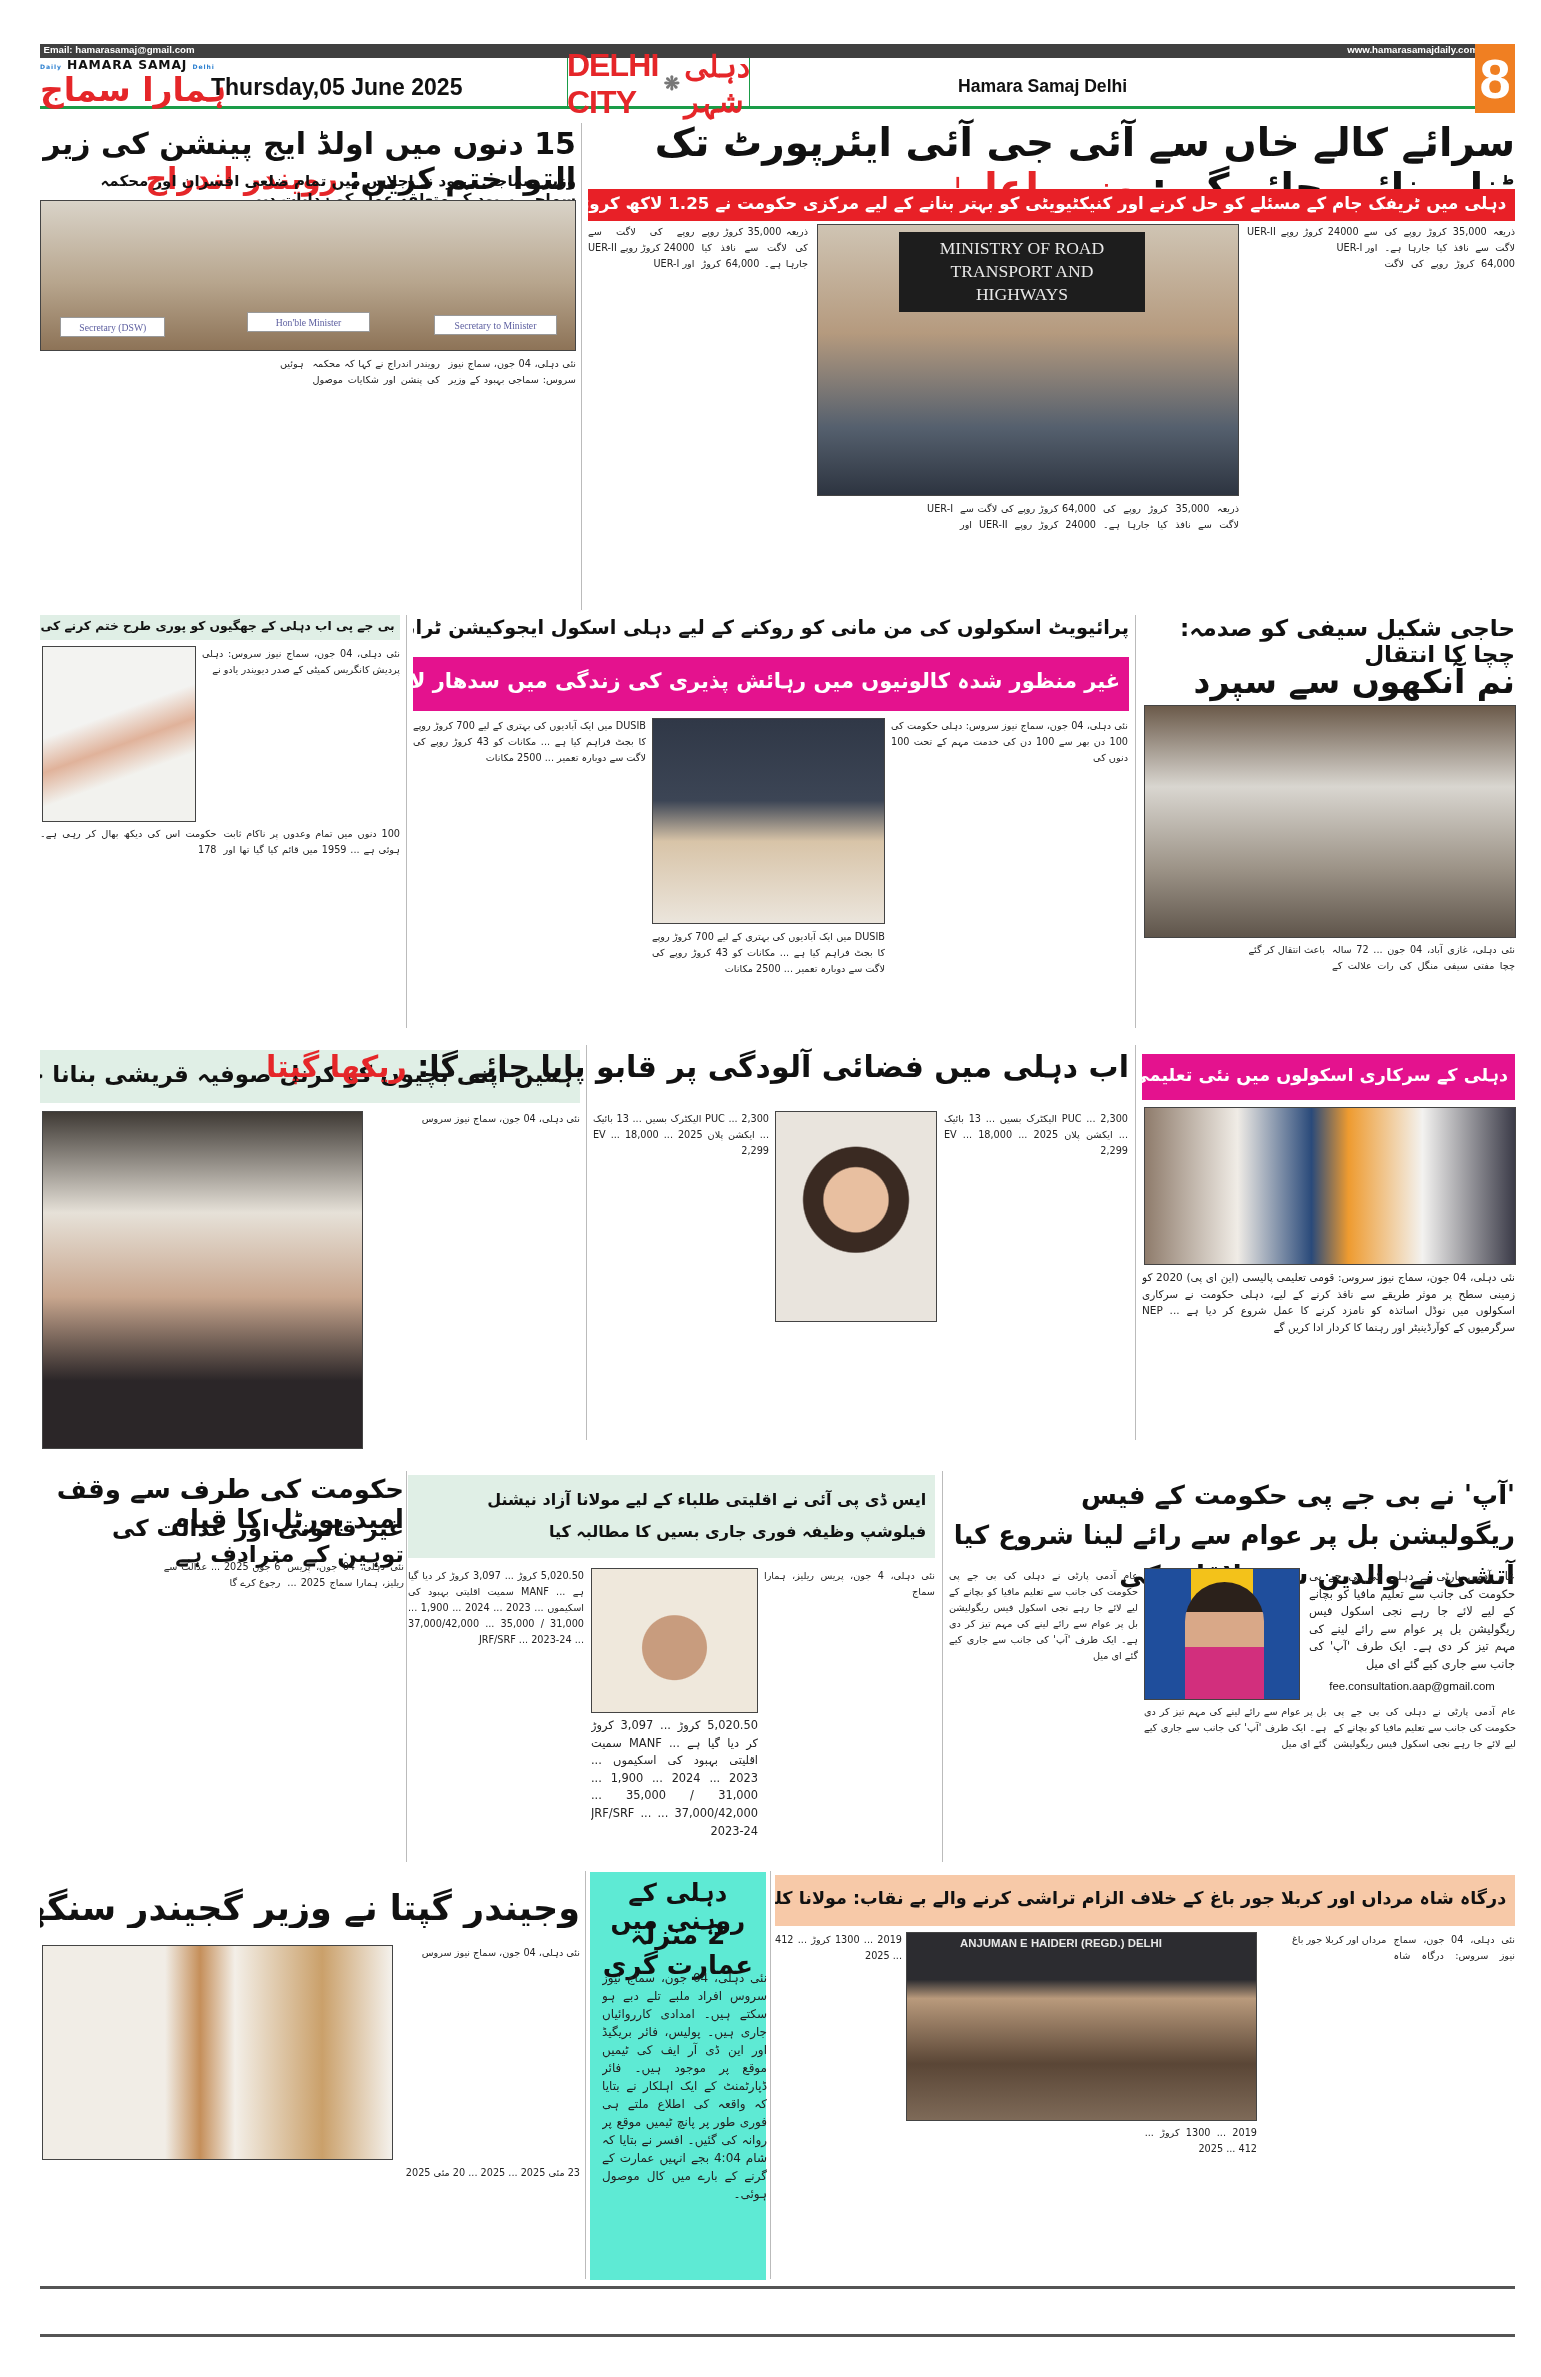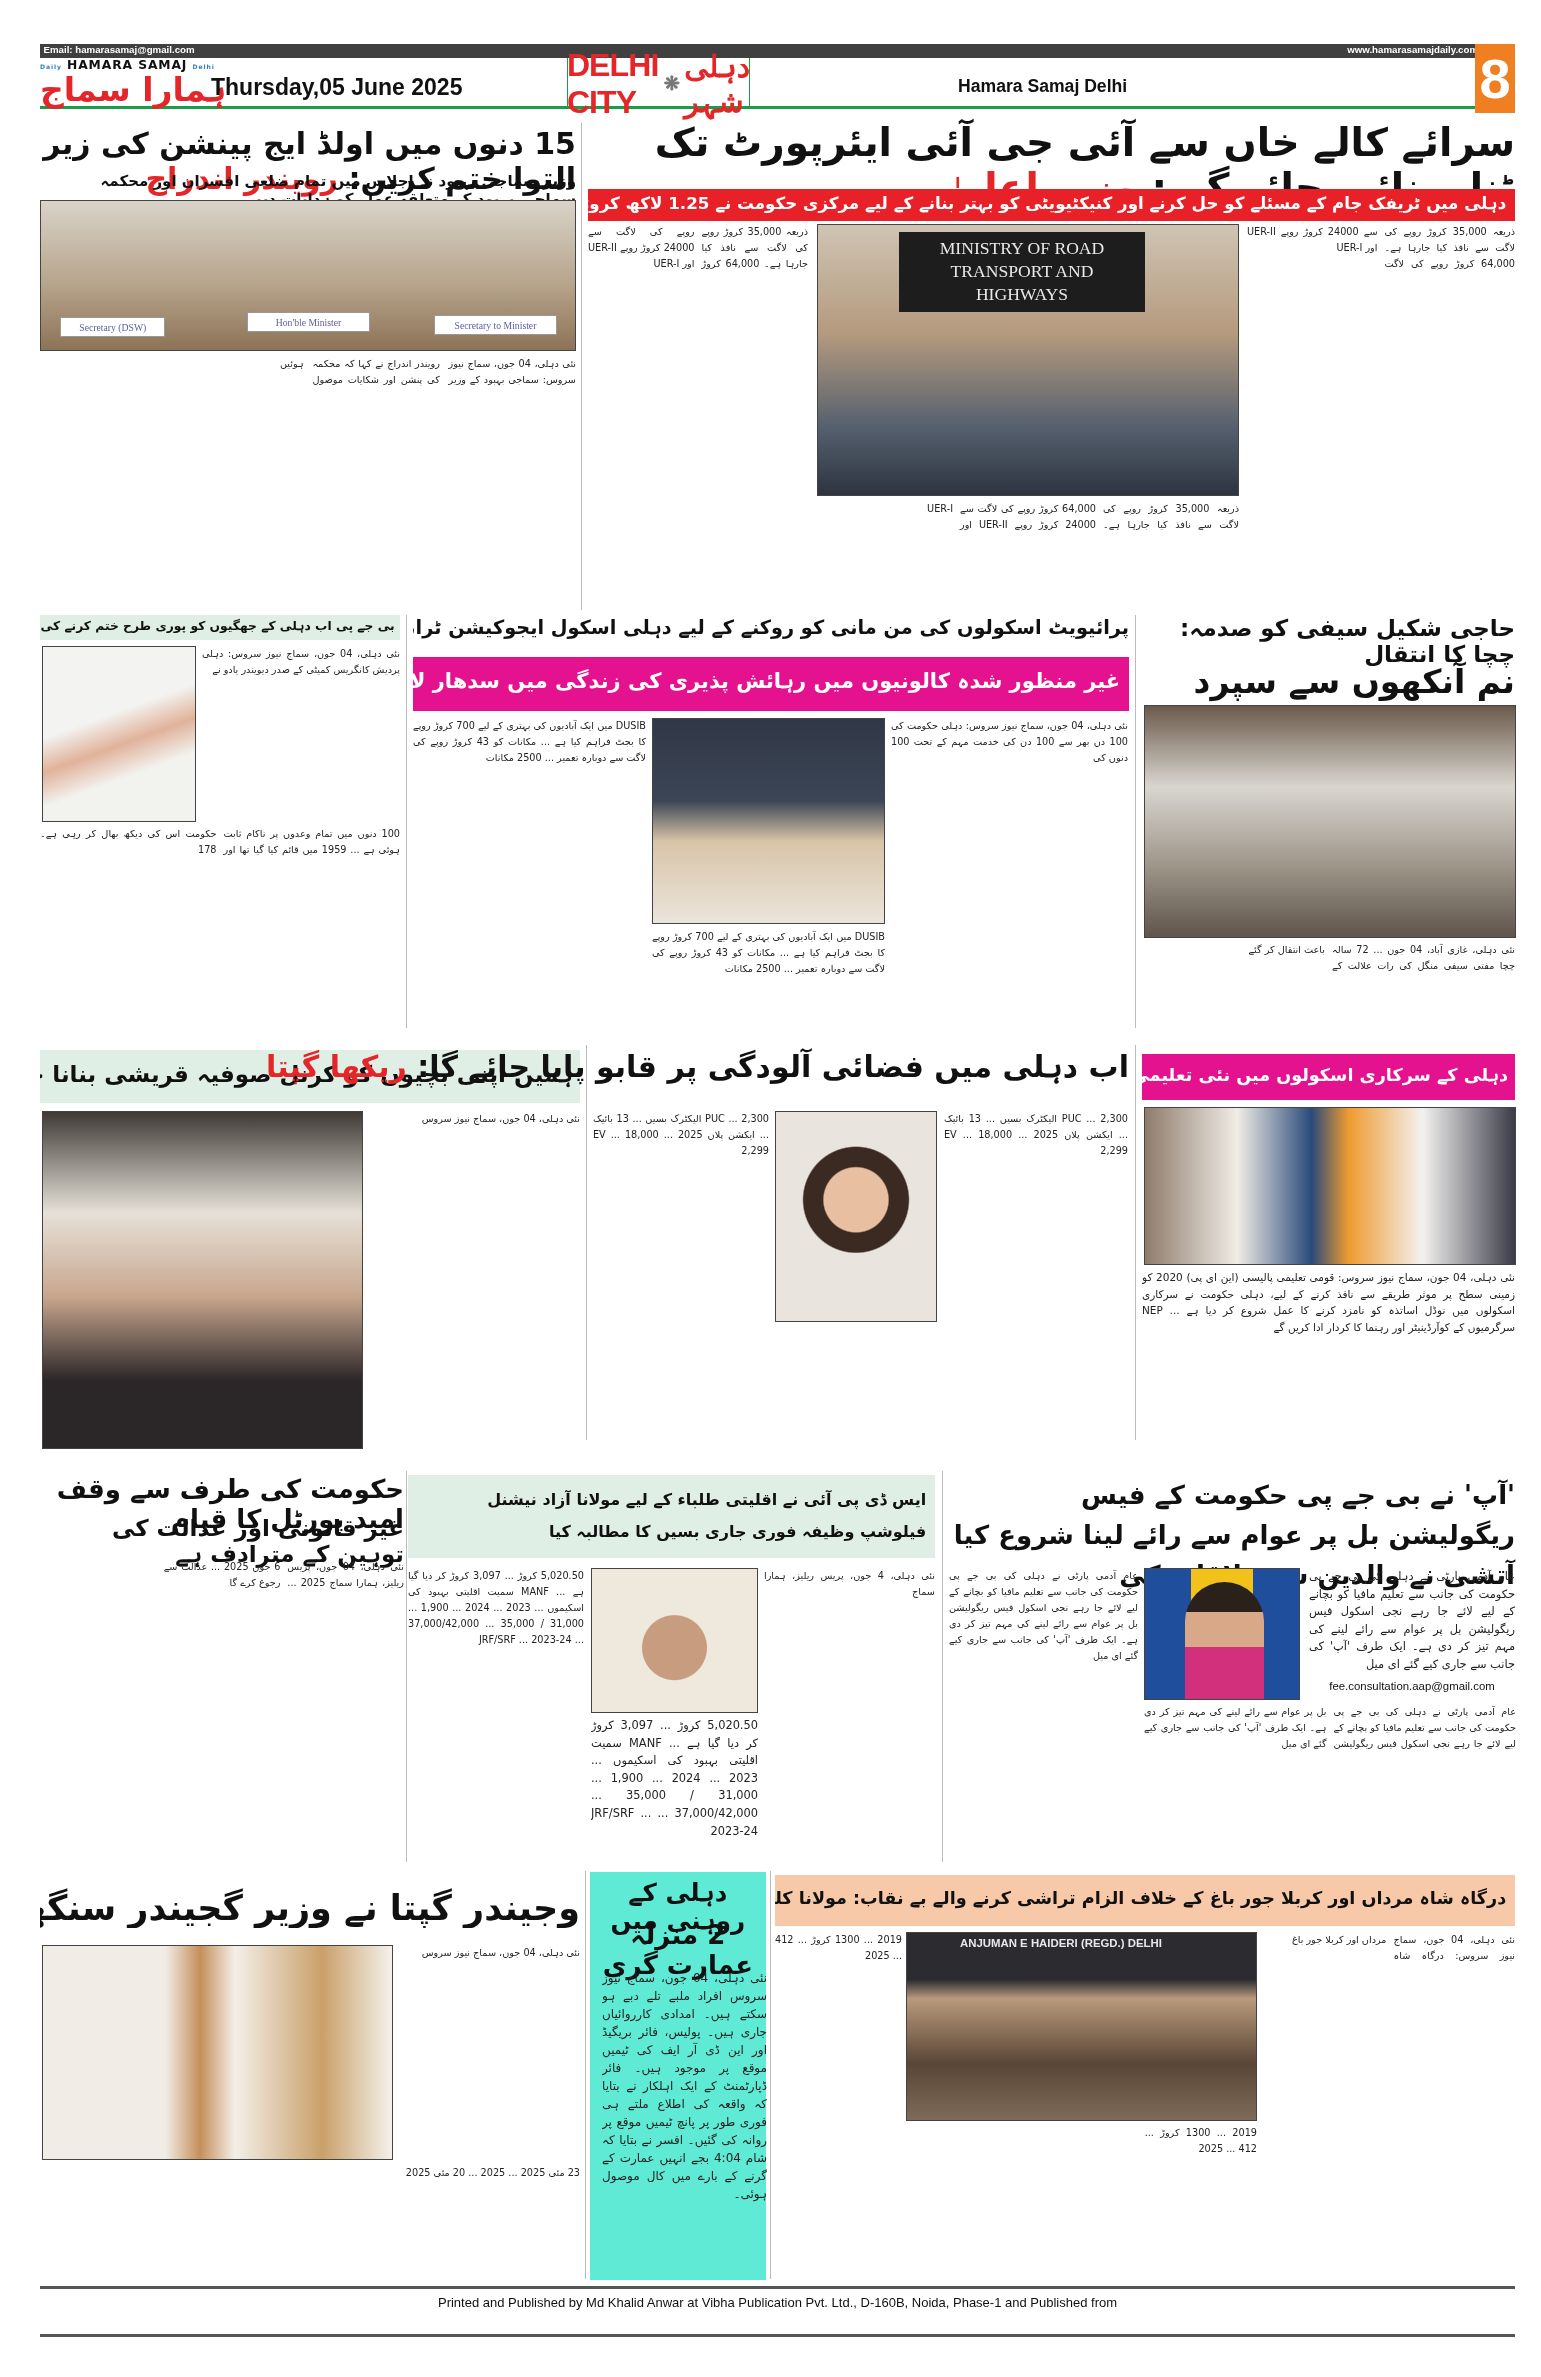--- a/index.html
+++ b/index.html
@@ -168,15 +168,14 @@
 <div class="col-rule" style="left:406px;top:615px;height:413px;"></div>
 <div class="col-rule" style="left:1135px;top:615px;height:413px;"></div>
 <div class="col-rule" style="left:586px;top:1045px;height:395px;"></div>
 <div class="col-rule" style="left:1135px;top:1045px;height:395px;"></div>
 <div class="col-rule" style="left:406px;top:1471px;height:391px;"></div>
 <div class="col-rule" style="left:942px;top:1471px;height:391px;"></div>
 <div class="col-rule" style="left:585px;top:1871px;height:408px;"></div>
 <div class="col-rule" style="left:770px;top:1871px;height:408px;"></div>
 
 <div class="abs footer">
-  <div>Printed and Published by Md Khalid Anwar at Vibha Publication Pvt. Ltd., D-160B, Noida, Phase-1 and Published from</div>
 </div>
 
 
 </body></html>

